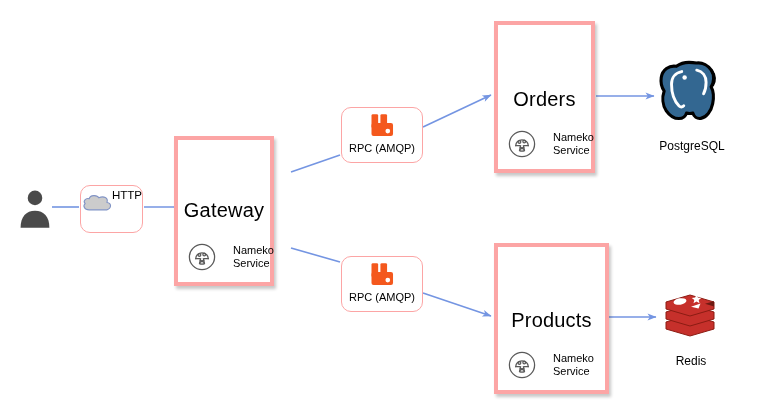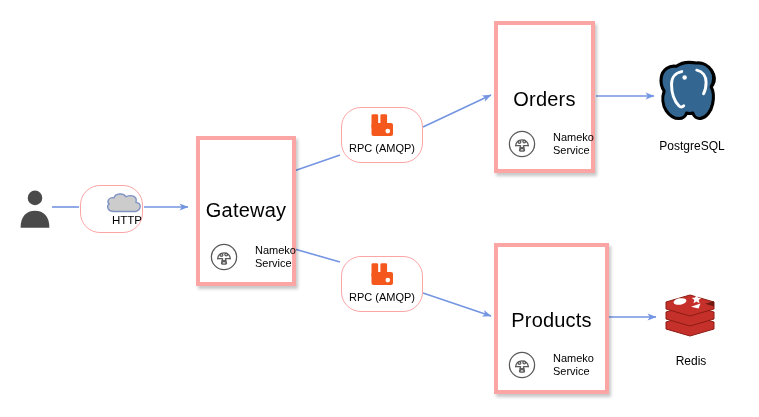--- a/index.html
+++ b/index.html
@@ -3,27 +3,27 @@
 <meta charset="utf-8">
 <style>
   html,body{margin:0;padding:0;background:#fff}
   body{font-family:"Liberation Sans",sans-serif;color:#000}
   #canvas{position:relative;width:759px;height:417px;background:#fff;overflow:hidden}
   .abs{position:absolute}
   svg{display:block}
   .edge{stroke:#7495e2;stroke-width:1.6;fill:none}
   .box{position:absolute;background:#fff;border:4px solid #fca5a5;box-sizing:border-box}
   .shadowed{box-shadow:2px 3px 3px rgba(0,0,0,.22)}
-  .rounded{border-radius:20px;border-width:1.5px}
+  .rounded{border-radius:10px;border-width:1.5px}
   .node-title{position:absolute;left:0;right:0;top:61px;text-align:center;font-size:20px;letter-spacing:.2px}
   .nameko-row{position:absolute;left:9px;bottom:10px;display:flex;align-items:center;gap:16px}
   .nameko-label{font-size:11px;line-height:1.18;width:48px}
   .rpc-box{display:flex;flex-direction:column;align-items:center;padding-top:4px}
   .rpc-label{font-size:11px;margin-top:2px;white-space:nowrap}
-  .http-box{display:flex;flex-direction:column;align-items:flex-end;padding-top:4px}
+  .http-box{display:flex;flex-direction:row;align-items:flex-start;padding-top:4px}
   .http-label{font-size:11.5px;margin-top:-1px}
   .db-label{position:absolute;text-align:center;font-size:12px}
 </style>
 </head>
 <body>
 
 <div id="canvas">
 
   <svg width="0" height="0" style="position:absolute" aria-hidden="true">
     <defs>
@@ -65,21 +65,21 @@
     <path d="M1.8,43 C1.8,30.5 8.2,24 18,24 C27.8,24 34.2,30.5 34.2,43 Z" fill="#4a4a4a"></path>
   </svg>
 
   <div class="box rounded http-box" style="left:80px;top:185px;width:63px;height:48px">
     <svg width="38" height="25" viewBox="0 0 42 27">
       <path d="M11,23.5 C4.4,23.5 2.2,17.9 5.7,15 C2.2,11.8 6.6,7 11,8.5 C12.3,2.9 22,2.9 24.2,7.2 C30.8,4 37.4,7.2 35.2,13.4 C41.8,14.3 41.6,21.4 35,23.5 Z" fill="#cccccc" stroke="#8093c5" stroke-width="1.5" stroke-linejoin="round"></path>
     </svg>
     <div class="http-label">HTTP</div>
   </div>
 
-  <div class="box shadowed" style="left:196px;top:136px;width:100px;height:150px">
+  <div class="box shadowed" style="left:174px;top:136px;width:100px;height:150px">
     <div class="node-title" style="top:59px">Gateway</div>
     <div class="nameko-row">
       <svg width="30" height="30" viewBox="0 0 40 40">
           <use href="#nameko-sym"></use>
         </svg>
       <div class="nameko-label">Nameko Service</div>
     </div>
   </div>
 
   <div class="box rounded rpc-box" style="left:341px;top:107px;width:82px;height:56px">

